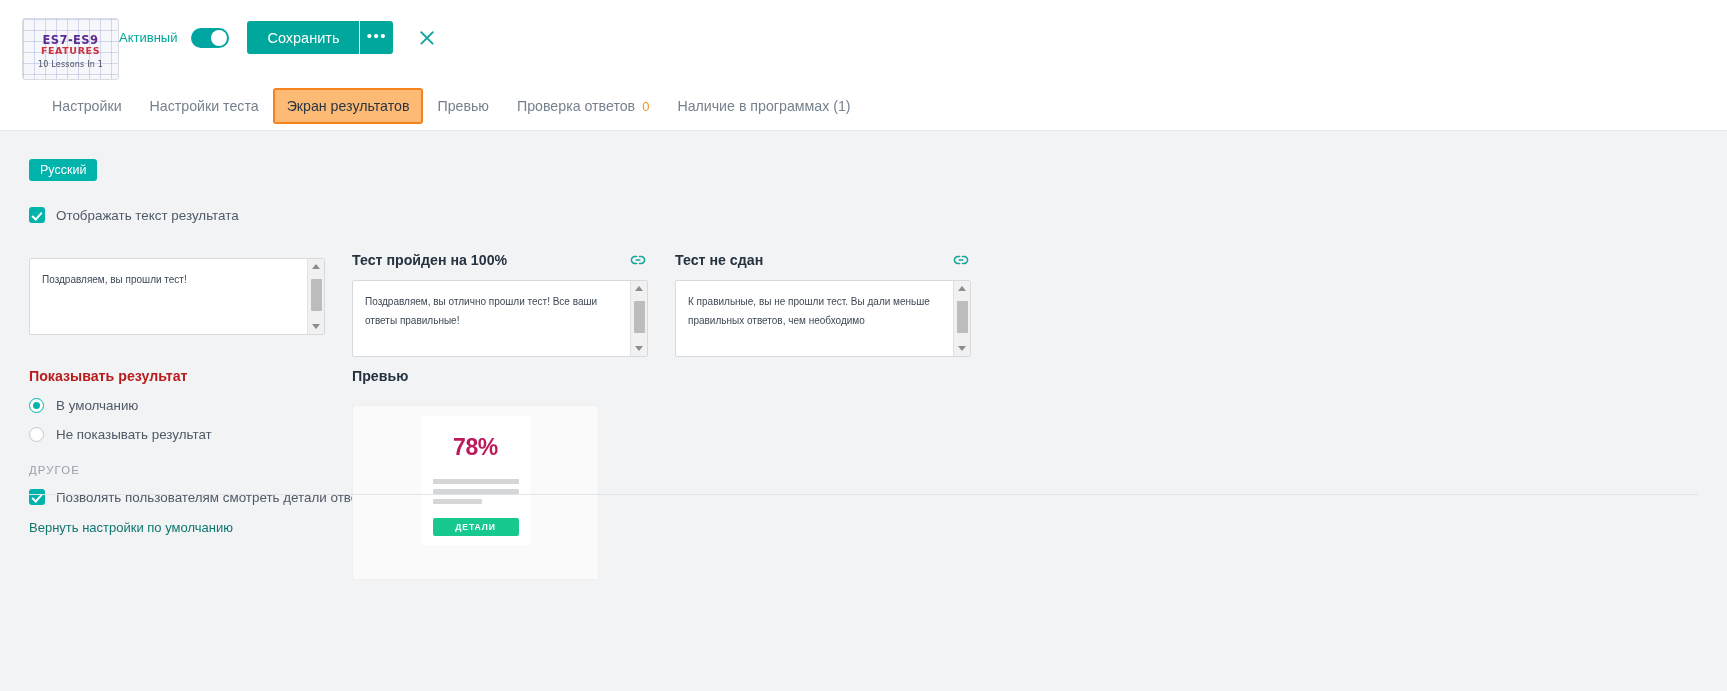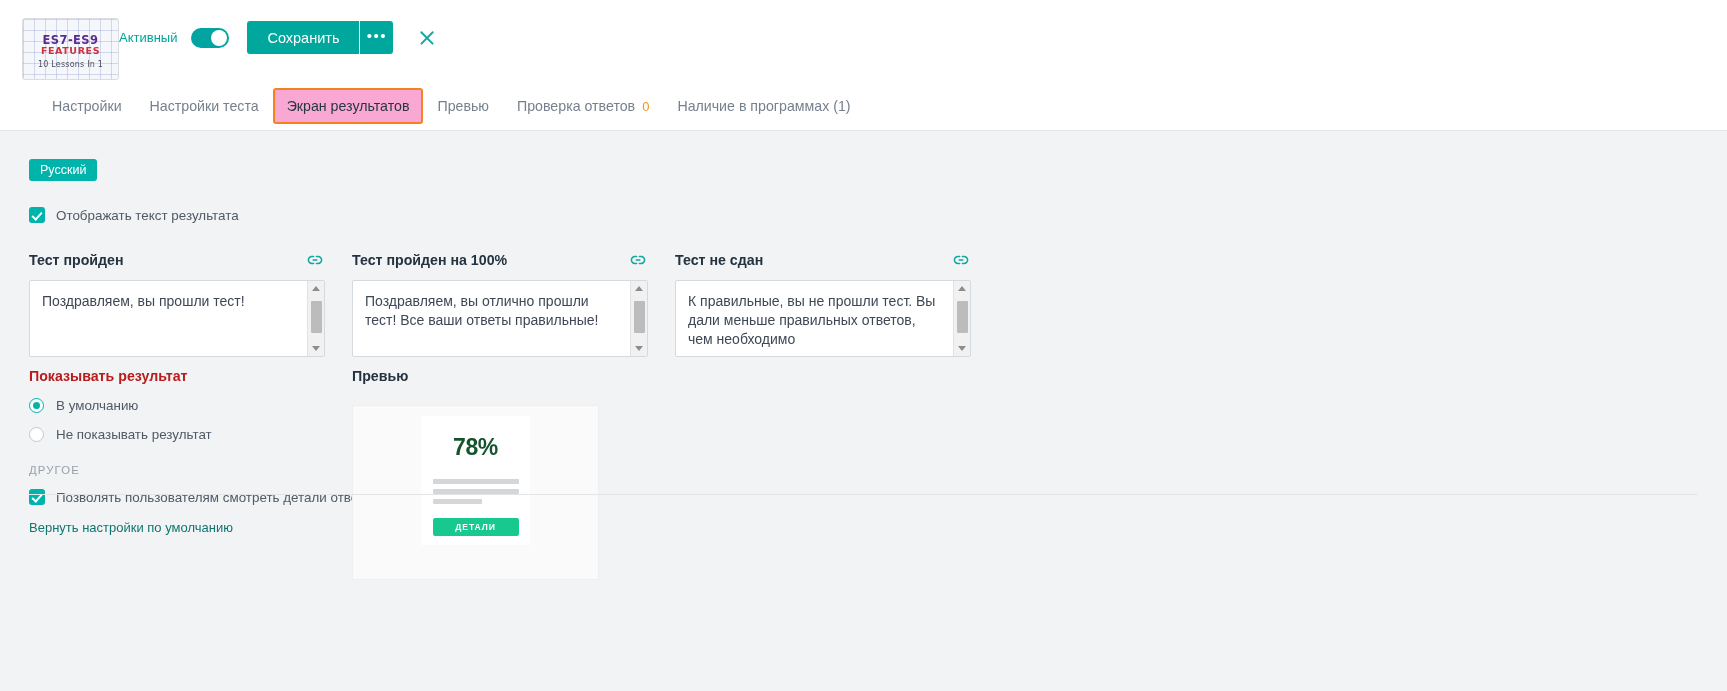--- a/index.html
+++ b/index.html
@@ -155,21 +155,21 @@
   }
   .tab {
     font-size: 14.2px; color: #76818d;
     padding: 6px 12px; cursor: pointer; white-space: nowrap;
     display: flex; align-items: center; gap: 7px;
     background: transparent; border: 2px solid transparent;
   }
   .tab.active {
     color: #283542;
     border: 2px solid #f5821f; border-radius: 3px;
-    background: #f9a8d4; padding: 8px 12px;
+    background: #fdba74; padding: 8px 12px;
   }
   .tab .badge-count { color: #f5931f; font-size: 13px; }
 
   
   .content { position: absolute; top: 131px; left: 0; right: 0; bottom: 0; background: #f2f3f5; }
 
   .lang-badge {
     position: absolute; top: 28px; left: 29px;
     background: #00b3ab; color: #fff;
     font-size: 12.5px; padding: 4px 11px; border-radius: 3px;
@@ -198,21 +198,21 @@
 
   .link-ic { width: 20px; height: 20px; cursor: pointer; display: block; }
 
   .ta-wrap {
     margin-top: 9px; height: 77px;
     background: #fff; border: 1px solid #d6dade; border-radius: 2px;
     display: flex; overflow: hidden;
   }
   .ta-text {
     flex: 1 1 auto; padding: 11px 12px;
-    font-size: 14px; line-height: 19px; color: #3e4855;
+    font-size: 10px; line-height: 19px; color: #3e4855;
     overflow: hidden; font-family: "Liberation Sans", sans-serif;
   }
   .sbar {
     width: 17px; flex: none; background: #f1f1f1;
     border-left: 1px solid #e0e3e6;
     display: flex; flex-direction: column; align-items: center;
   }
   .sb-arrow { width: 100%; height: 15px; display: flex; align-items: center; justify-content: center; cursor: pointer; }
   .sb-arrow i { display: block; width: 0; height: 0; border-left: 4.5px solid transparent; border-right: 4.5px solid transparent; }
   .sb-up i   { border-bottom: 5.5px solid #8d8d8d; }
@@ -248,21 +248,21 @@
   .preview-stage {
     margin-top: 21px; width: 247px; height: 175px;
     background: #fafafa; border: 1px solid #efefef;
     display: flex; align-items: flex-start; justify-content: center;
   }
   .preview-card {
     margin-top: 10px; width: 109px; height: 129px; background: #fff;
     display: flex; flex-direction: column; align-items: center;
     padding-top: 18px;
   }
-  .pct { font-size: 23px; font-weight: bold; color: #14532d; letter-spacing: -.4px; }
+  .pct { font-size: 23px; font-weight: bold; color: #be185d; letter-spacing: -.4px; }
   .ph-lines { margin-top: 18px; width: 86px; }
   .ph-lines span { display: block; height: 5px; background: #d4d6d8; border-radius: 1px; margin-bottom: 5px; }
   .ph-lines span:nth-child(3) { width: 58%; }
   .det-btn {
     margin-top: 9px; width: 86px; height: 18px;
     background: #17c88f; color: #fff;
     font-size: 8.6px; font-weight: bold; letter-spacing: .9px;
     display: flex; align-items: center; justify-content: center;
     border: none; border-radius: 2px; cursor: pointer;
     font-family: "Liberation Sans", sans-serif;
@@ -330,28 +330,20 @@
     <span class="lang-badge">Русский</span>
 
     <div class="row-check">
       <span class="cbox"></span>
       <span class="cbox-label">Отображать текст результата</span>
     </div>
 
     <div class="msg-grid">
 
       <div class="msg-col">
-        <div class="msg-head">
-          <span class="msg-title">Тест пройден</span>
-          <svg class="link-ic" viewBox="0 0 20 20">
-            <path d="M8.2 10h3.6" stroke="#13a79e" stroke-width="1.5" stroke-linecap="round" fill="none"></path>
-            <path d="M8.6 6.6H6.8A3.4 3.4 0 0 0 3.4 10a3.4 3.4 0 0 0 3.4 3.4h1.8" stroke="#13a79e" stroke-width="1.5" stroke-linecap="round" fill="none"></path>
-            <path d="M11.4 6.6h1.8A3.4 3.4 0 0 1 16.6 10a3.4 3.4 0 0 1-3.4 3.4h-1.8" stroke="#13a79e" stroke-width="1.5" stroke-linecap="round" fill="none"></path>
-          </svg>
-        </div>
         <div class="ta-wrap">
           <div class="ta-text">Поздравляем, вы прошли тест!</div>
           <div class="sbar">
             <div class="sb-arrow sb-up">
                 <i></i>
               </div>
             <div class="sb-track">
                 <div class="sb-thumb"></div>
               </div>
             <div class="sb-arrow sb-down">

